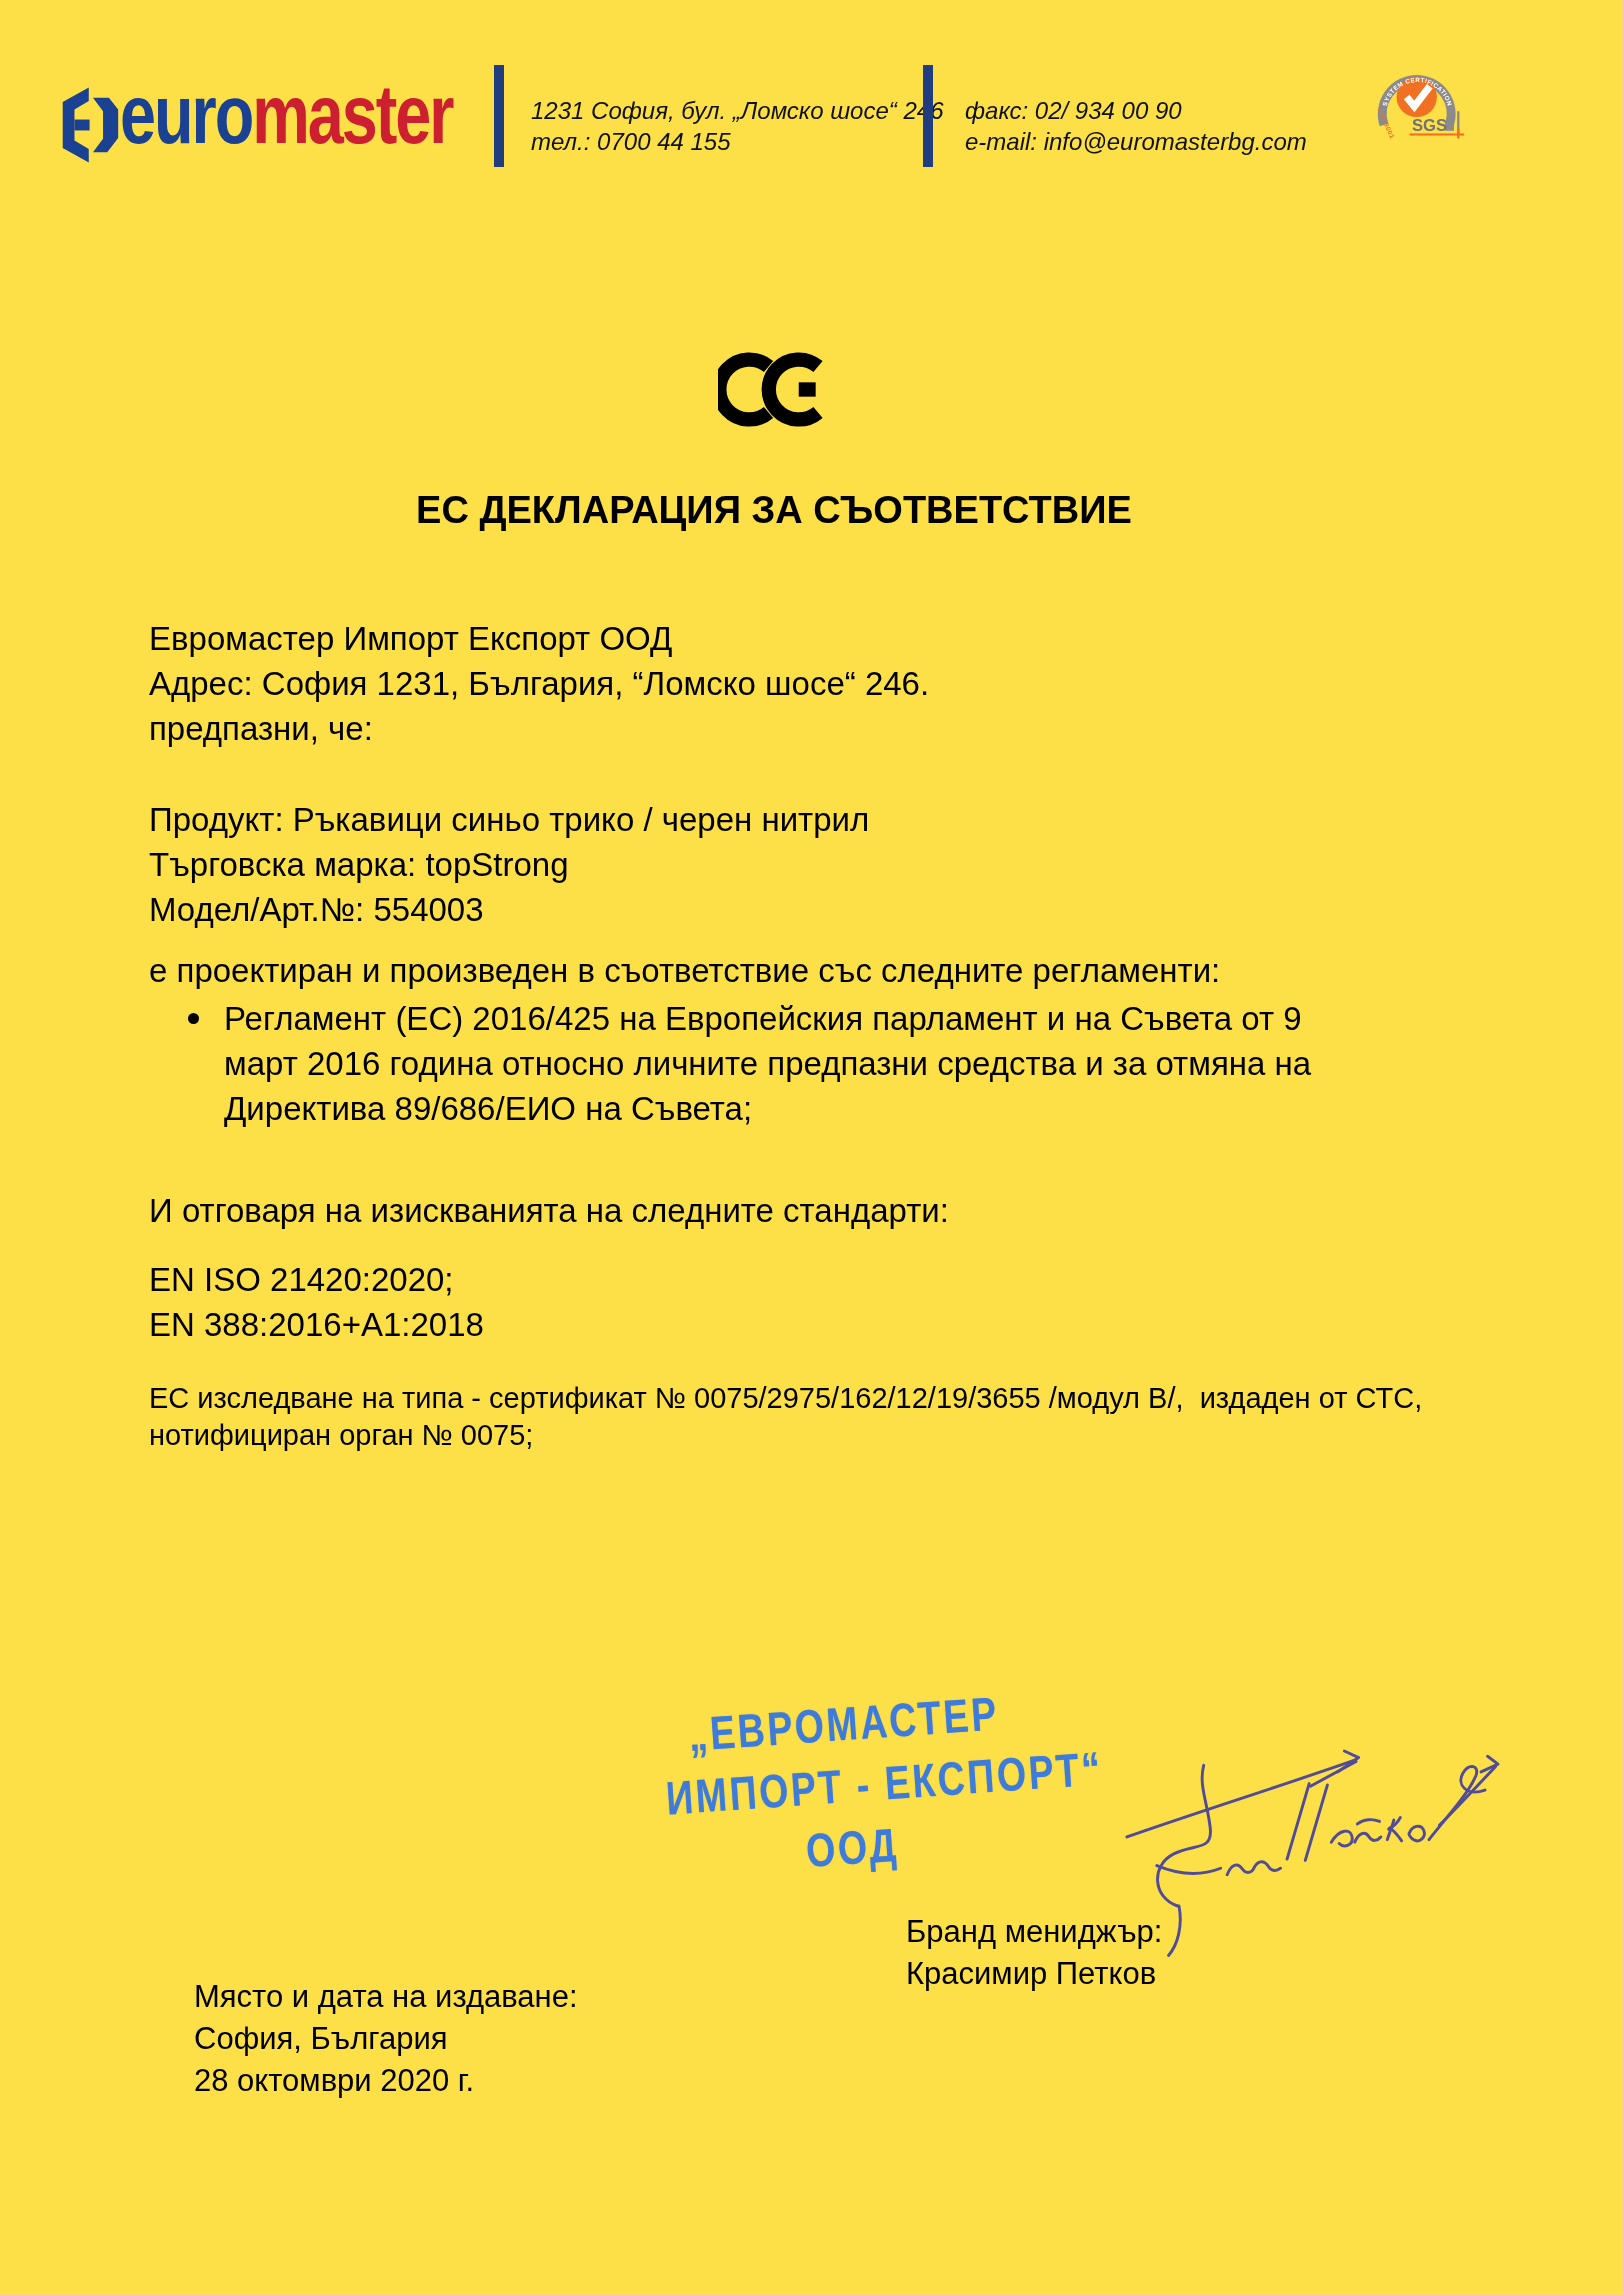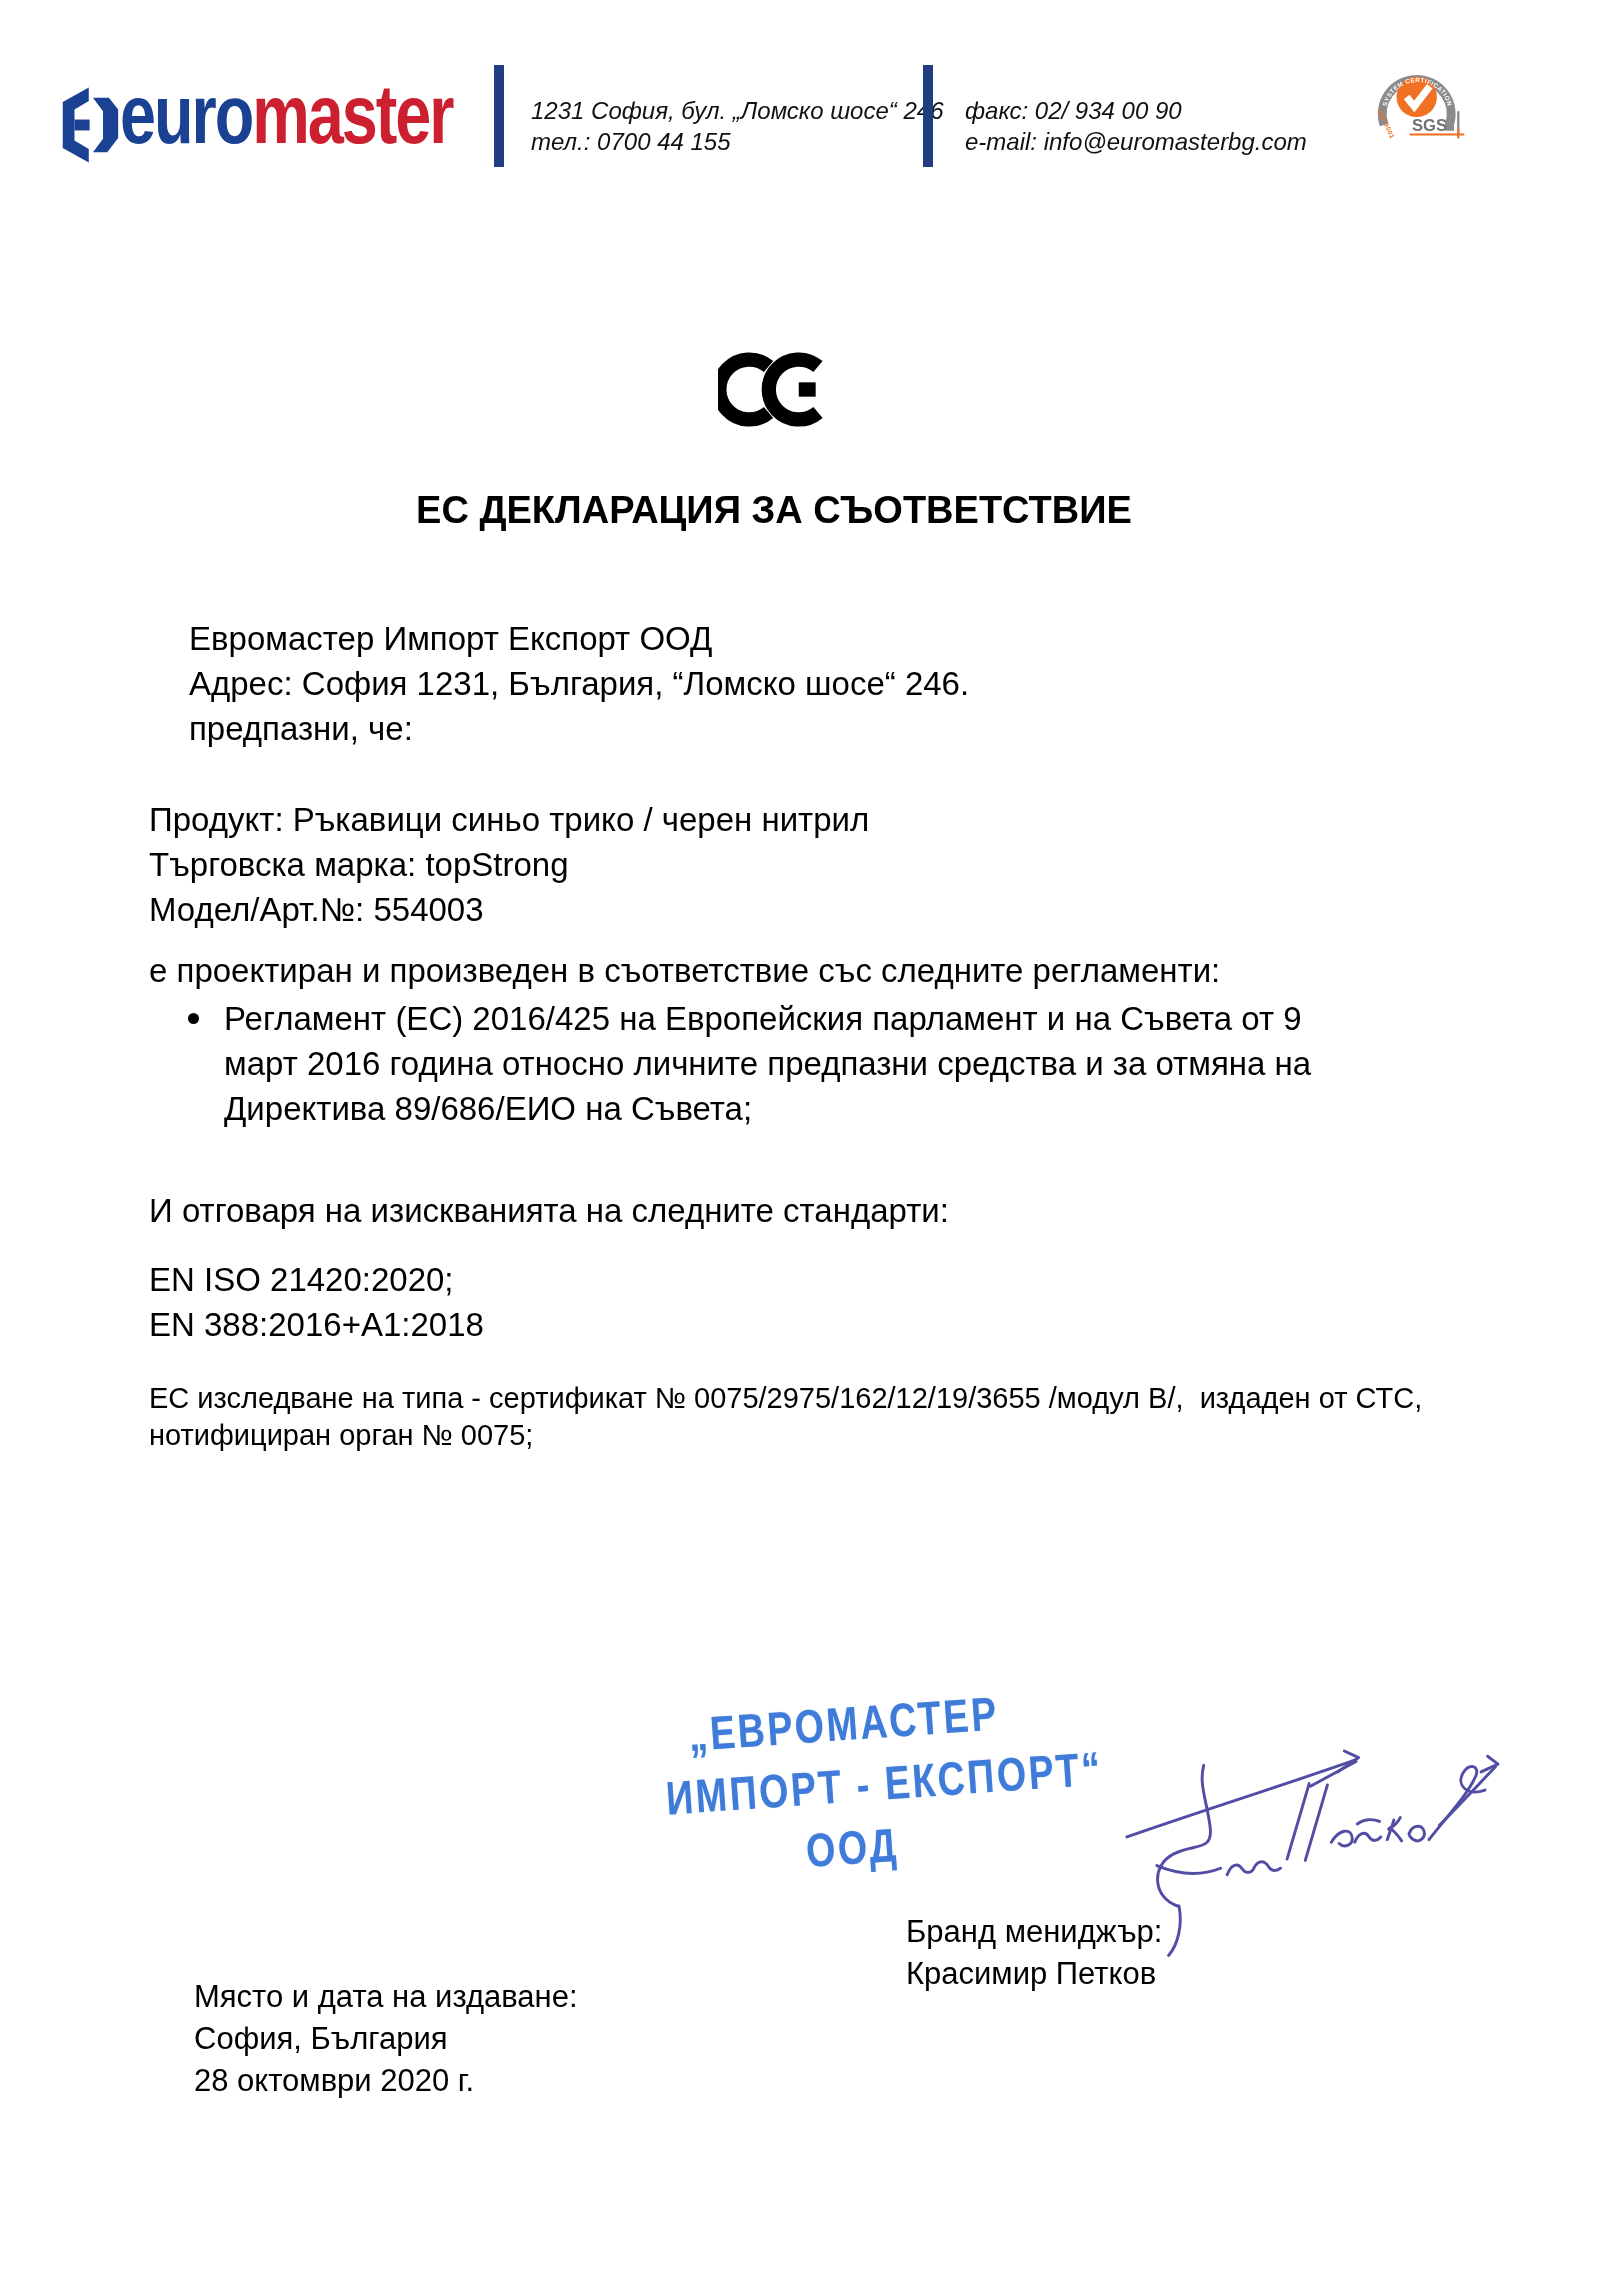--- a/index.html
+++ b/index.html
@@ -1,19 +1,19 @@
 <!DOCTYPE html>
 <html style="font-size:10.4px"><head>
 <meta charset="utf-8">
 <style>
   html,body{margin:0;padding:0;background:#e8e8e8;}
   .page{
     position:relative;
     width:1623px;height:2295px;
-    background:#ffffff;
+    background:#fde047;
     font-family:"Liberation Sans","DejaVu Sans",sans-serif;
     color:#000;
     overflow:hidden;
   }
   .abs{position:absolute;}
 
   
   .logo-text{
     left:120px;top:73px;
     font-size:83px;line-height:1;font-weight:800;
@@ -34,21 +34,21 @@
   .title{
     left:0;width:1548px;top:487px;
     text-align:center;
     font-size:38px;font-weight:bold;line-height:46px;
     letter-spacing:0px;
   }
 
   
   .para{left:149px;width:1311px;font-size:33px;line-height:45px;}
   .para .line{white-space:pre-wrap;}
-  .p1{top:616px;margin-left:40px;}
+  .p1{top:616px;}
   .p2{top:797px;}
   .p3{top:948px;}
   .p5{top:1188px;}
   .p6{top:1257px;}
   .p7{top:1380px;font-size:29px;line-height:37px;width:1278px;}
   .bullet-wrap{left:184px;top:996px;width:1148px;}
   .bullet-dot{
     position:absolute;left:3.9px;top:17px;
     width:11px;height:11px;border-radius:50%;background:#000;
   }

